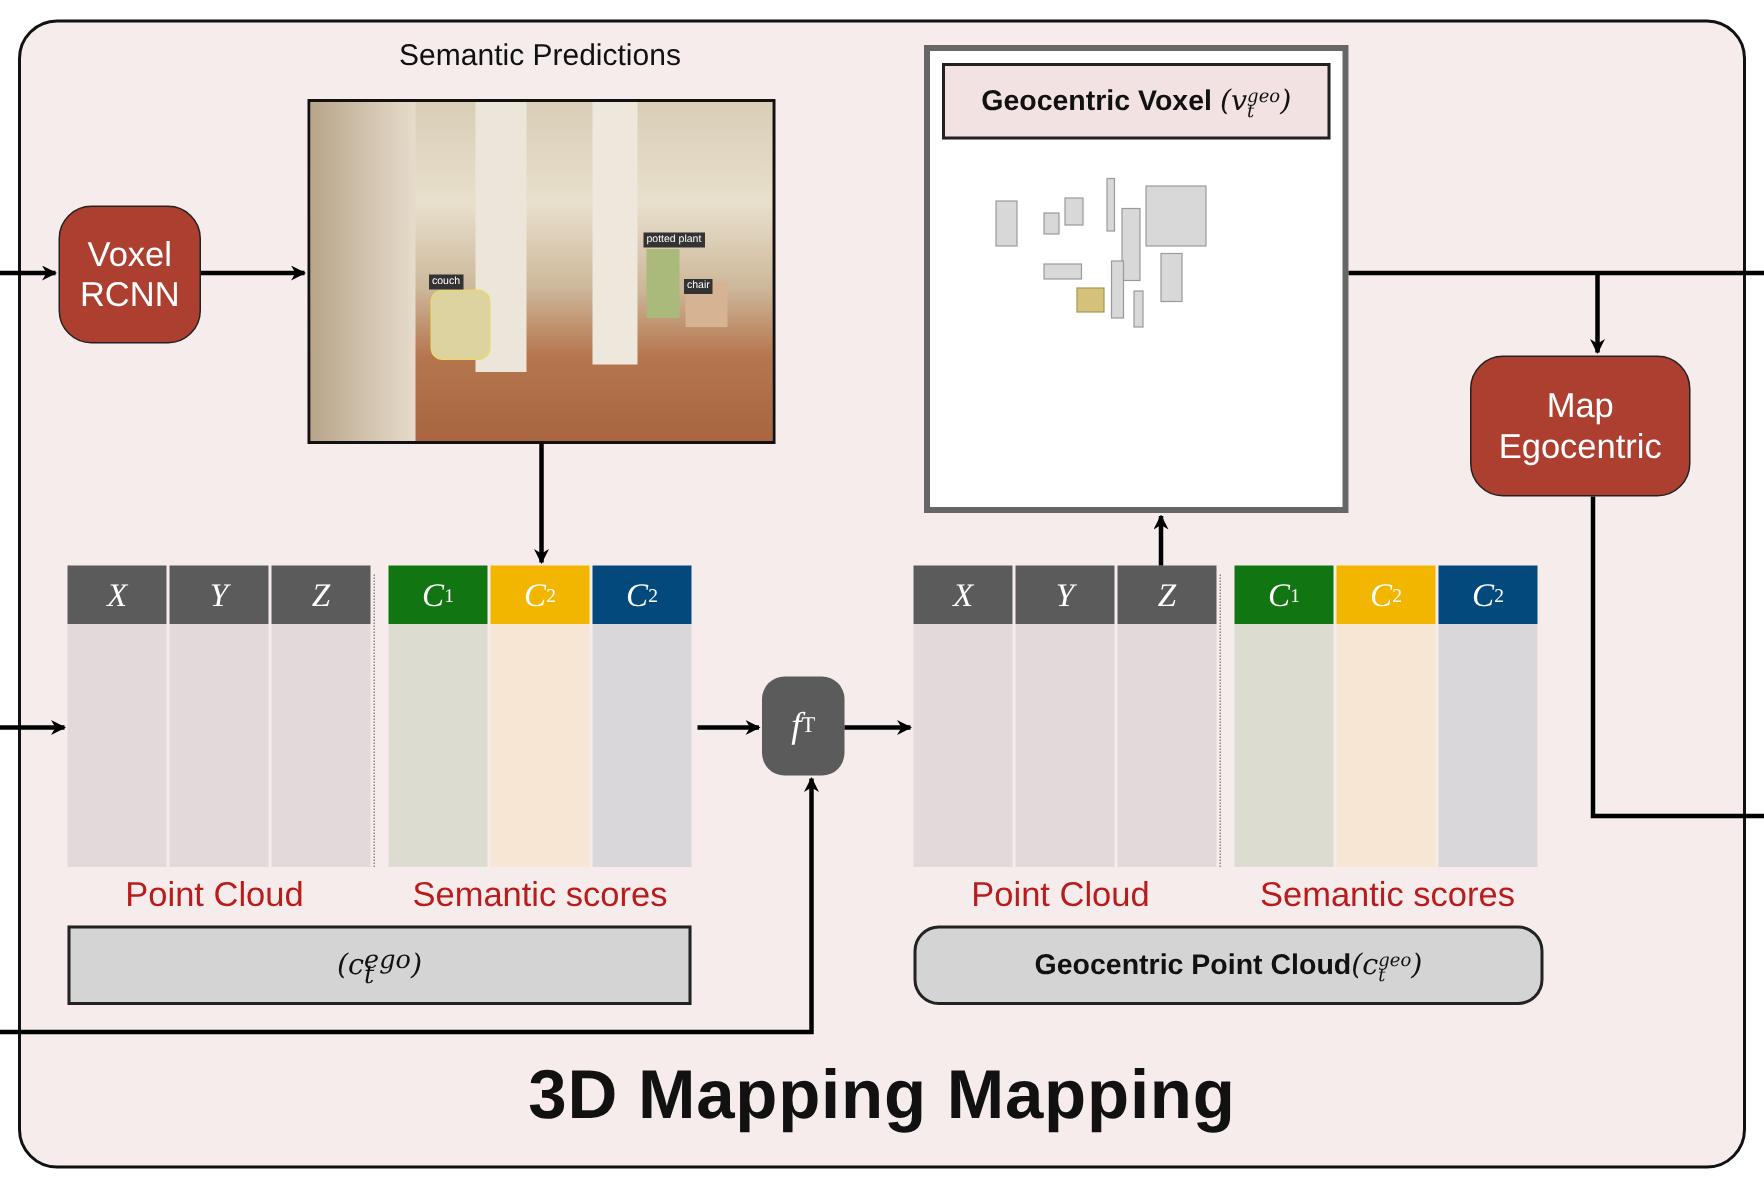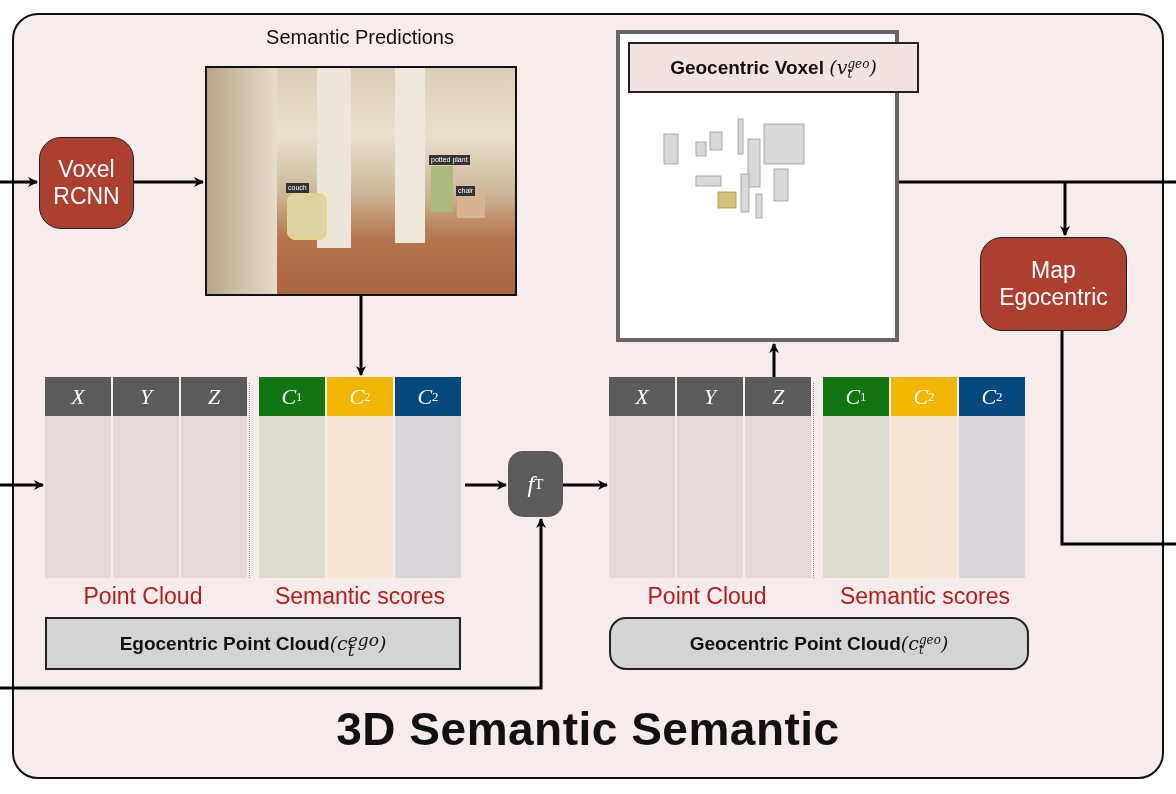--- a/index.html
+++ b/index.html
@@ -38,21 +38,21 @@
   <span class="tag" style="left:79px;top:115px;">couch</span>
   <span class="tag" style="left:222px;top:87px;">potted plant</span>
   <span class="tag" style="left:249px;top:118px;">chair</span>
 </div>
 
 <div class="abs rbox" style="left:39px;top:137px;width:95px;height:92px;">
   <div><span>Voxel</span><br><span>RCNN</span></div>
 </div>
 
 <div class="abs voxel-frame" style="left:616px;top:30px;width:283px;height:312px;">
-  <div class="abs voxel-label" style="left:8px;top:8px;width:291px;height:51px;">
+  <div class="abs voxel-label" style="left:8px;top:8px;width:259px;height:51px;">
     <span>Geocentric Voxel</span>&nbsp;<span class="math">(<span>v</span><span style="display:inline-block;vertical-align:middle;line-height:10px;font-size:12px;"><span>geo</span><br><span>t</span></span>)</span>
   </div>
   <svg class="abs" style="left:36px;top:80px;" width="160" height="110">
     <g fill="#d8d8d8" stroke="#9a9a9a" stroke-width="0.8">
       <rect x="8" y="20" width="14" height="30"></rect>
       <rect x="40" y="28" width="10" height="14"></rect>
       <rect x="54" y="18" width="12" height="18"></rect>
       <rect x="82" y="5" width="5" height="35"></rect>
       <rect x="92" y="25" width="12" height="48"></rect>
       <rect x="108" y="10" width="40" height="40"></rect>
@@ -98,21 +98,20 @@
     <div class="abs col-head" style="left: 350px; top: 0px; width: 66px; height: 39px; background: rgb(3, 73, 124);">
       <span>C</span>
       <span class="sub">2</span>
     </div>
     <div class="abs col-body" style="left: 350px; top: 39px; width: 66px; height: 162px; background: rgb(218, 215, 219);"></div>
     <div class="abs" style="left: 204px; top: 6px; width: 0px; height: 195px; border-left: 1px dotted rgb(136, 136, 136);"></div>
   </div>
 <div class="abs caption" style="left:45px;top:583px;width:196px;">Point Cloud</div>
 <div class="abs caption" style="left:255px;top:583px;width:210px;">Semantic scores</div>
 <div class="abs pc-label" style="left:45px;top:617px;width:416px;height:53px;">
-  <span>Egocentric Point Cloud </span>
     <span class="math">(<span>c</span><span style="display:inline-block;vertical-align:middle;line-height:10px;font-size:17px;"><span>ego</span><br><span>t</span></span>)</span>
 </div>
 
 <div class="abs ft" style="left:508px;top:451px;width:55px;height:66px;">
   <span>f</span>
     <span class="sub" style="font-size:15px;">T</span>
 </div>
 
 <div id="geo-table" class="abs" style="left:609px;top:377px;width:422px;height:203px;">
     <div class="abs col-head" style="left: 0px; top: 0px; width: 66px; height: 39px; background: rgb(91, 91, 91);">
@@ -147,21 +146,21 @@
     <div class="abs col-body" style="left: 350px; top: 39px; width: 66px; height: 162px; background: rgb(218, 215, 219);"></div>
     <div class="abs" style="left: 204px; top: 6px; width: 0px; height: 195px; border-left: 1px dotted rgb(136, 136, 136);"></div>
   </div>
 <div class="abs caption" style="left:609px;top:583px;width:196px;">Point Cloud</div>
 <div class="abs caption" style="left:820px;top:583px;width:210px;">Semantic scores</div>
 <div class="abs pc-label" style="left:609px;top:617px;width:420px;height:53px;border-radius:17px;">
   <span>Geocentric Point Cloud</span>
     <span class="math">(<span>c</span><span style="display:inline-block;vertical-align:middle;line-height:10px;font-size:12px;"><span>geo</span><br><span>t</span></span>)</span>
 </div>
 
-<div class="abs big-title" style="left:12px;top:702px;width:1152px;">3D Semantic Semantic</div>
+<div class="abs big-title" style="left:12px;top:702px;width:1152px;">3D Mapping Mapping</div>
 
 <svg class="arrows" width="1176" height="794">
   <defs>
     <marker id="ah" markerWidth="10" markerHeight="10" refX="9" refY="5" orient="auto" markerUnits="userSpaceOnUse">
       <path d="M0,0 L10,5 L0,10 L3,5 Z" fill="#000"></path>
     </marker>
   </defs>
   <g stroke="#000" stroke-width="3" fill="none">
     <line x1="0" y1="182" x2="37" y2="182" marker-end="url(#ah)"></line>
     <line x1="134" y1="182" x2="203" y2="182" marker-end="url(#ah)"></line>

